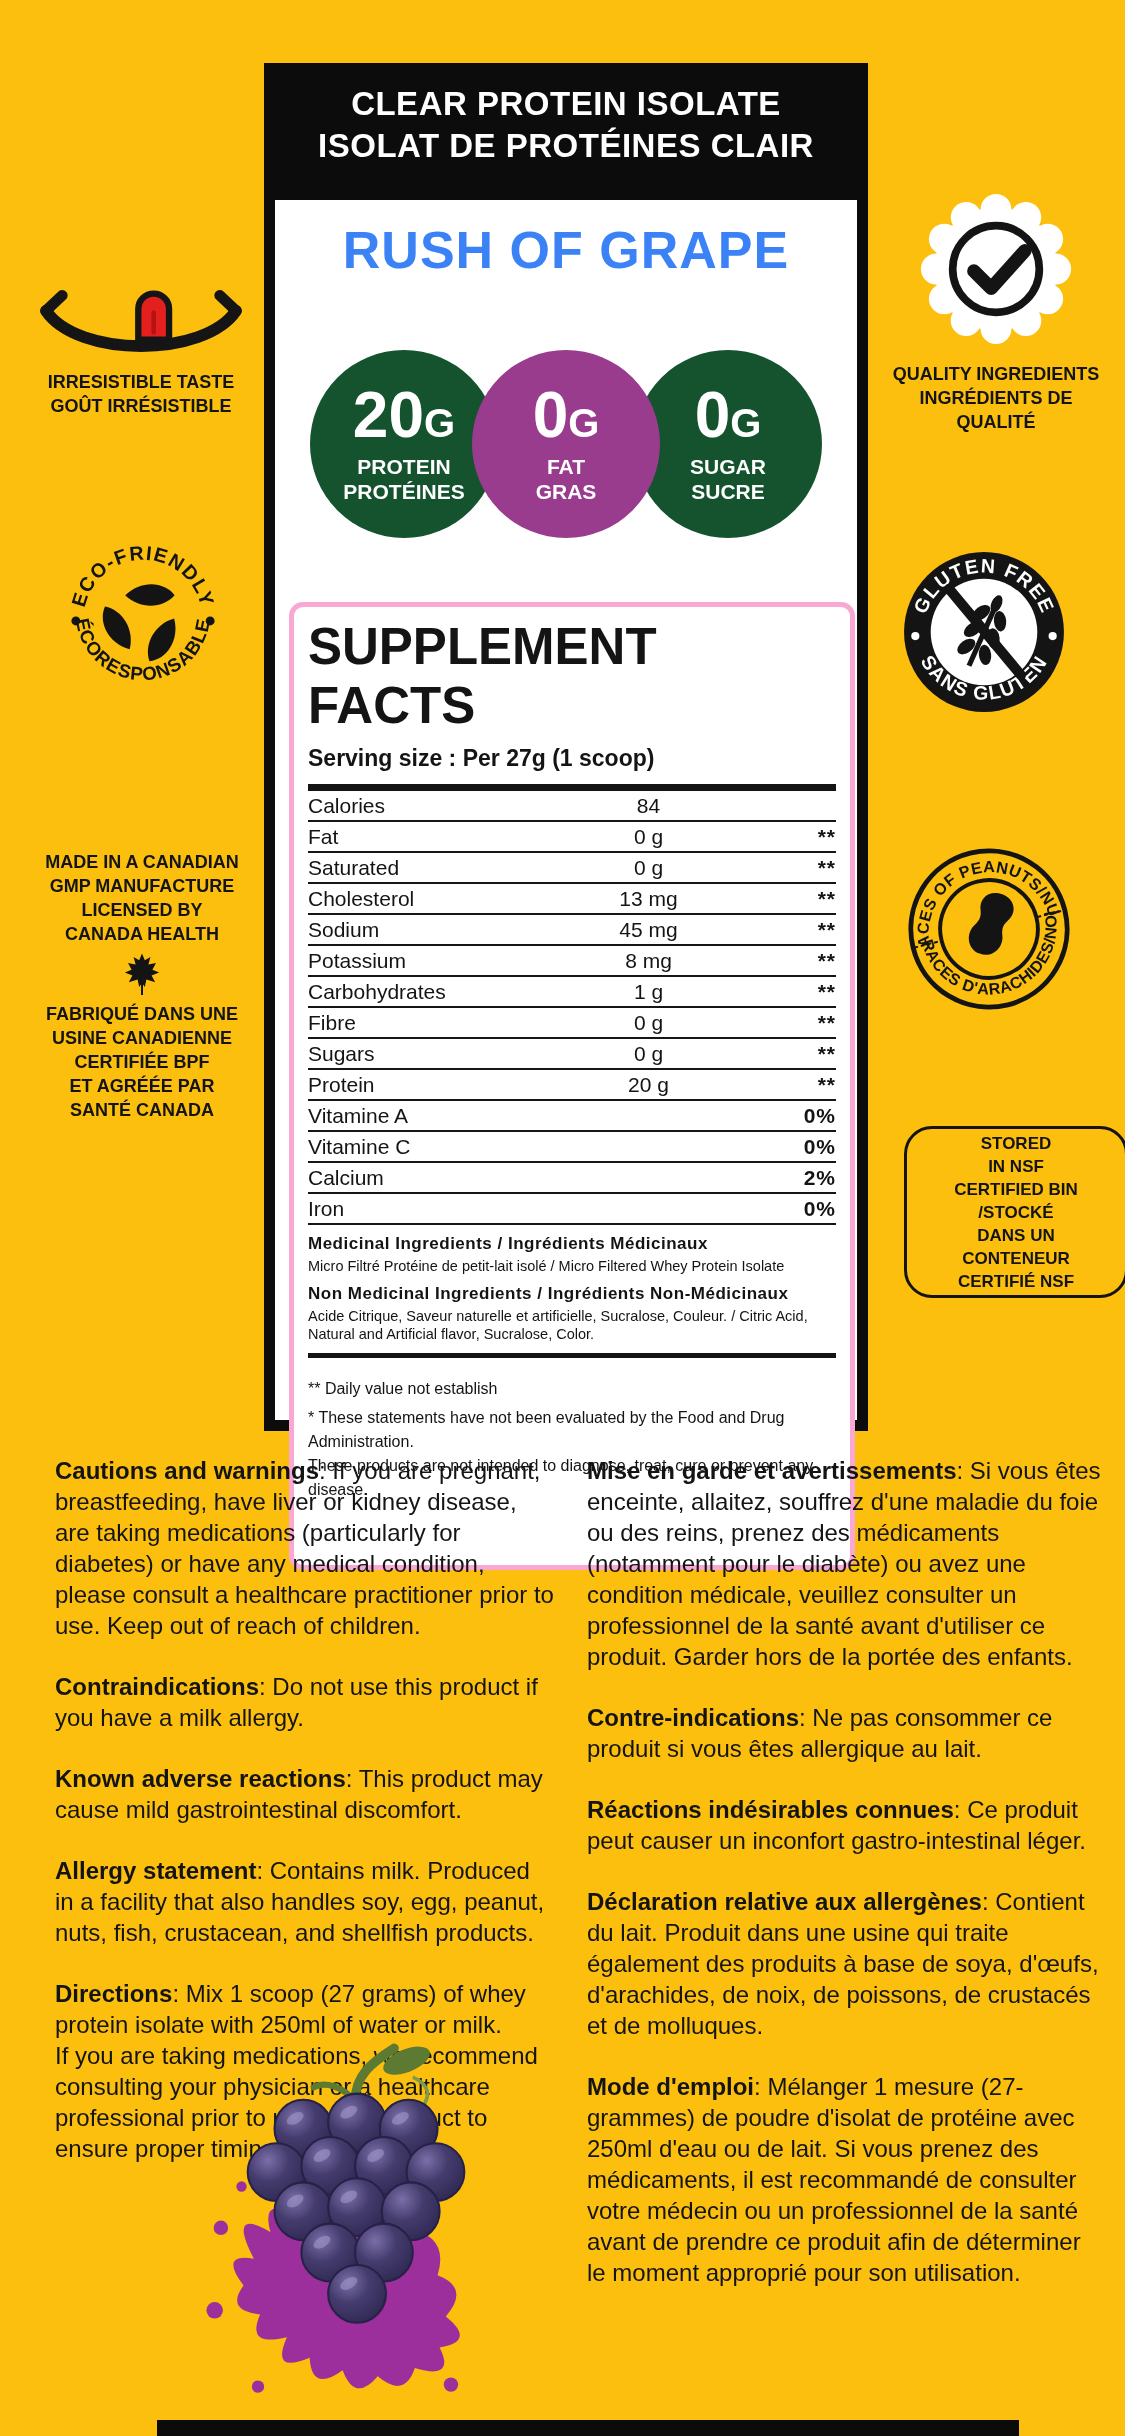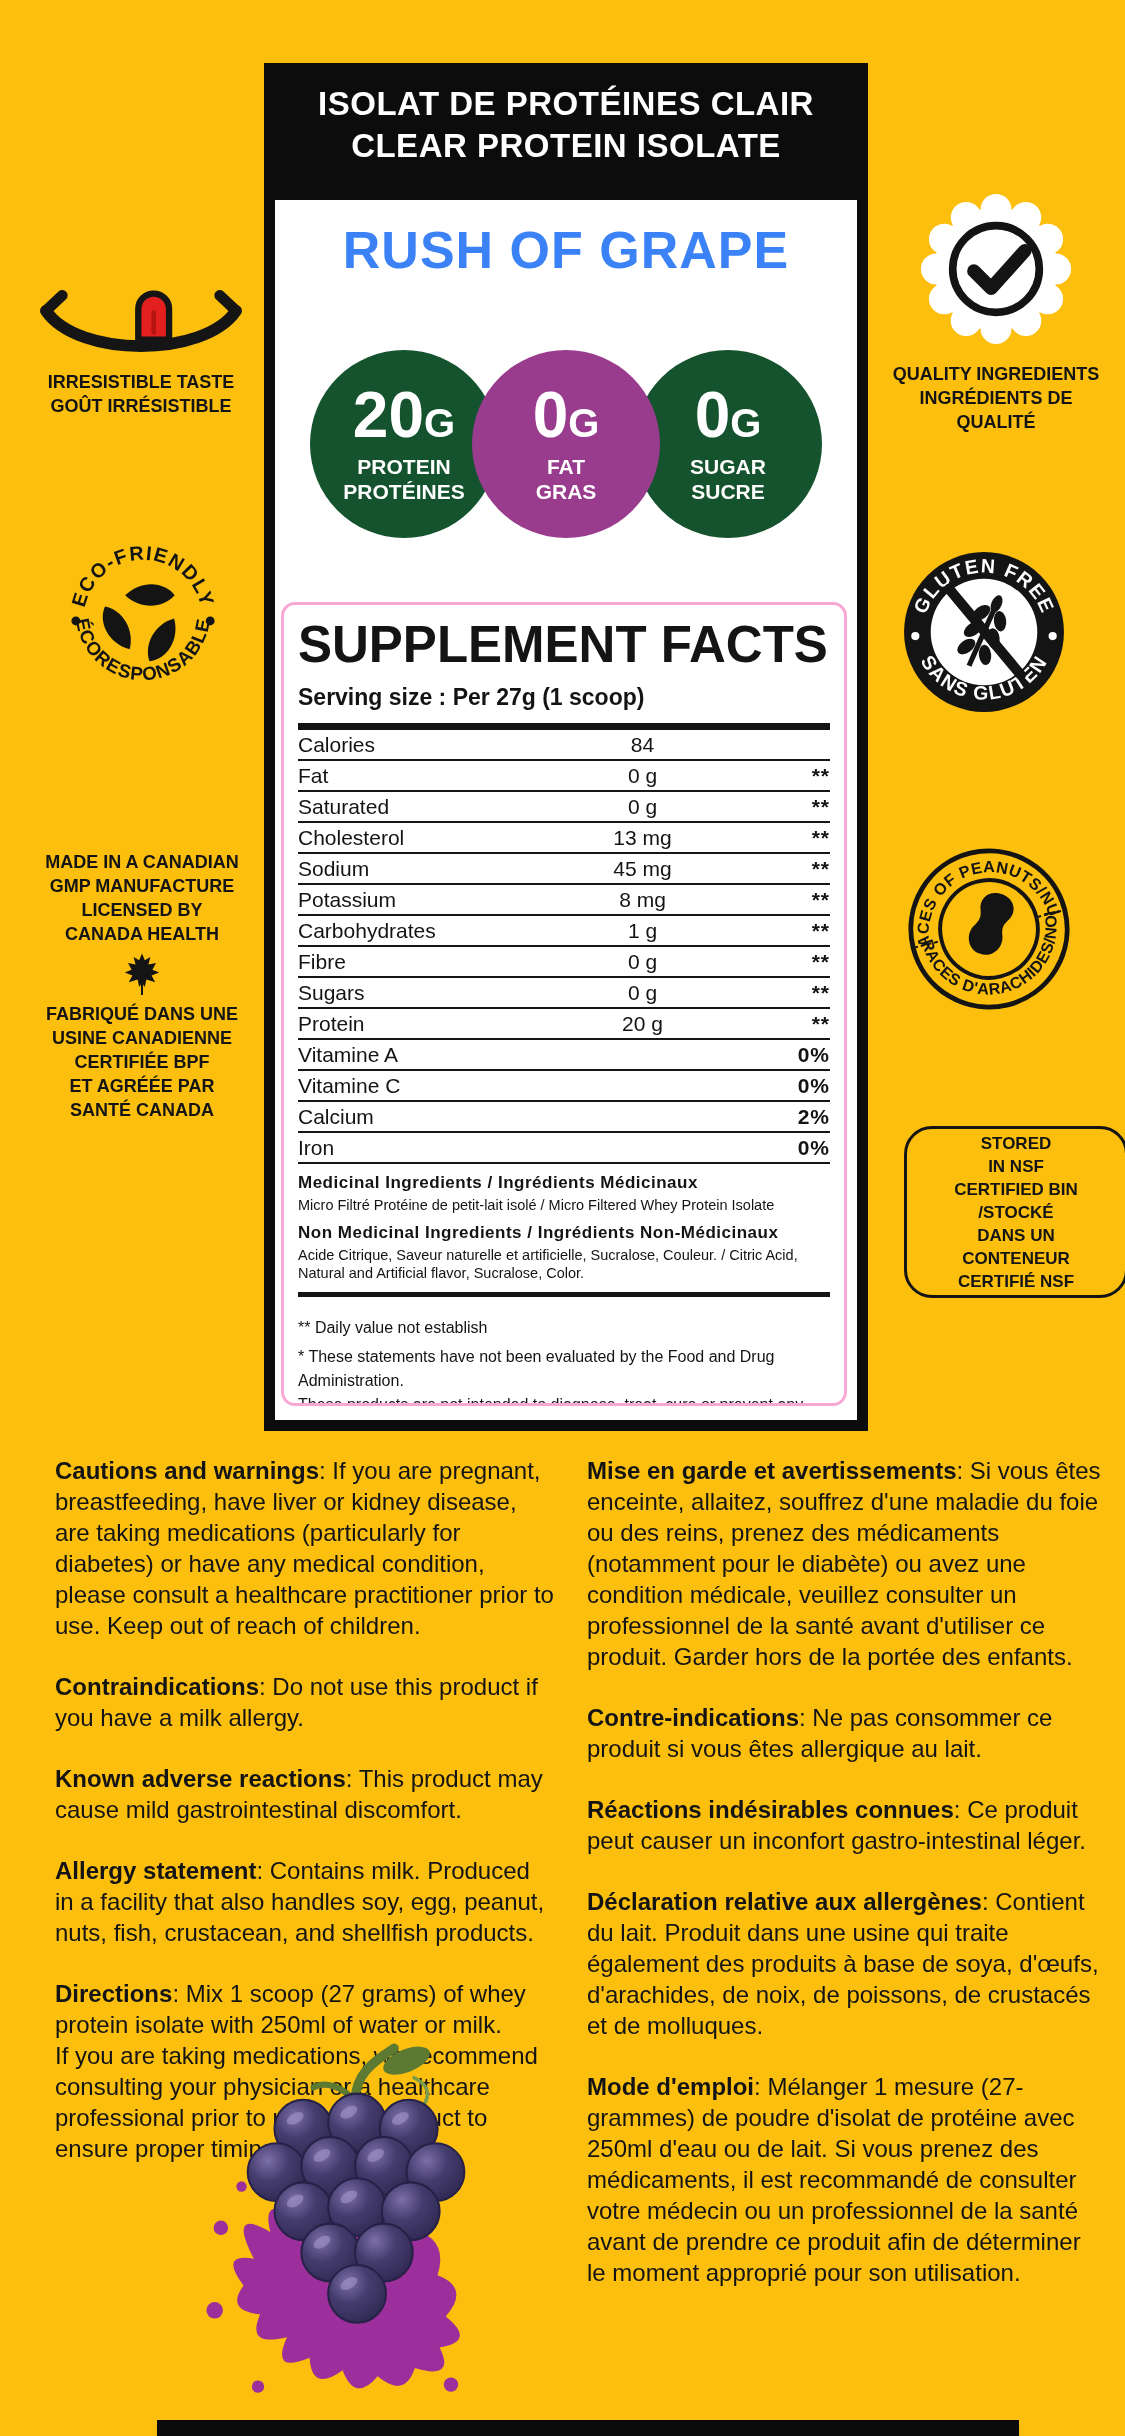--- a/index.html
+++ b/index.html
@@ -16,22 +16,22 @@
           font-size:52px;font-weight:bold;color:#3b82f6;letter-spacing:1px;}
   .circles{position:absolute;top:150px;left:0;right:0;display:flex;justify-content:center;}
   .circle{width:188px;height:188px;border-radius:50%;color:#fff;display:flex;flex-direction:column;
           align-items:center;justify-content:center;margin:0 -13px;text-align:center;}
   .c-slate{background:#14532d;}
   .c-magenta{background:#9A3C8E;z-index:1;}
   .circle .big{font-size:64px;font-weight:bold;line-height:62px;}
   .circle .unit{font-size:40px;}
   .circle .lbl{font-size:21px;font-weight:bold;line-height:25px;}
   
-  .facts{position:absolute;left:6px;top:402px;width:566px;height:804px;background:#fff;
-         border:3px solid #f9a8d4;border-radius:14px;padding:6px 14px;box-sizing:border-box;overflow:hidden;}
+  .facts{position:absolute;left:14px;top:402px;width:566px;height:968px;background:#fff;
+         border:5px solid #f9a8d4;border-radius:14px;padding:6px 14px;box-sizing:border-box;overflow:hidden;}
   .facts-title{font-size:51px;font-weight:bold;margin-top:4px;letter-spacing:0;}
   .facts-serving{font-size:23px;font-weight:bold;margin-top:10px;}
   .bar{height:7px;background:#141414;margin-top:12px;}
   .bar2{height:5px;background:#141414;margin-top:10px;}
   .fr-head{display:grid;grid-template-columns:1fr 225px 75px;font-size:20px;font-weight:bold;
            height:27px;align-items:center;border-bottom:3px solid #141414;margin-top:2px;}
   .fr{display:grid;grid-template-columns:1fr 225px 75px;font-size:21px;height:29px;
       align-items:center;border-bottom:2px solid #161616;}
   .fr:last-of-type{border-bottom:6px solid #141414;}
   .amt{text-align:center;}
@@ -60,22 +60,22 @@
   .grape-art{left:200px;top:2040px;}
   .bottom-bar{left:157px;top:2420px;width:862px;height:16px;background:#0B0B0B;}
 </style>
 </head>
 <body>
 
 <div class="canvas">
 
   <div class="abs label-box">
     <div class="label-title">
+      <div>CLEAR PROTEIN ISOLATE</div>
       <div>ISOLAT DE PROTÉINES CLAIR</div>
-      <div>CLEAR PROTEIN ISOLATE</div>
     </div>
     <div class="label-inner">
       <div class="flavor">RUSH OF GRAPE</div>
 
       <div class="circles">
         <div class="circle c-slate">
           <div class="big"><span>20</span><span class="unit">G</span></div>
           <div class="lbl">PROTEIN</div>
           <div class="lbl">PROTÉINES</div>
         </div>

